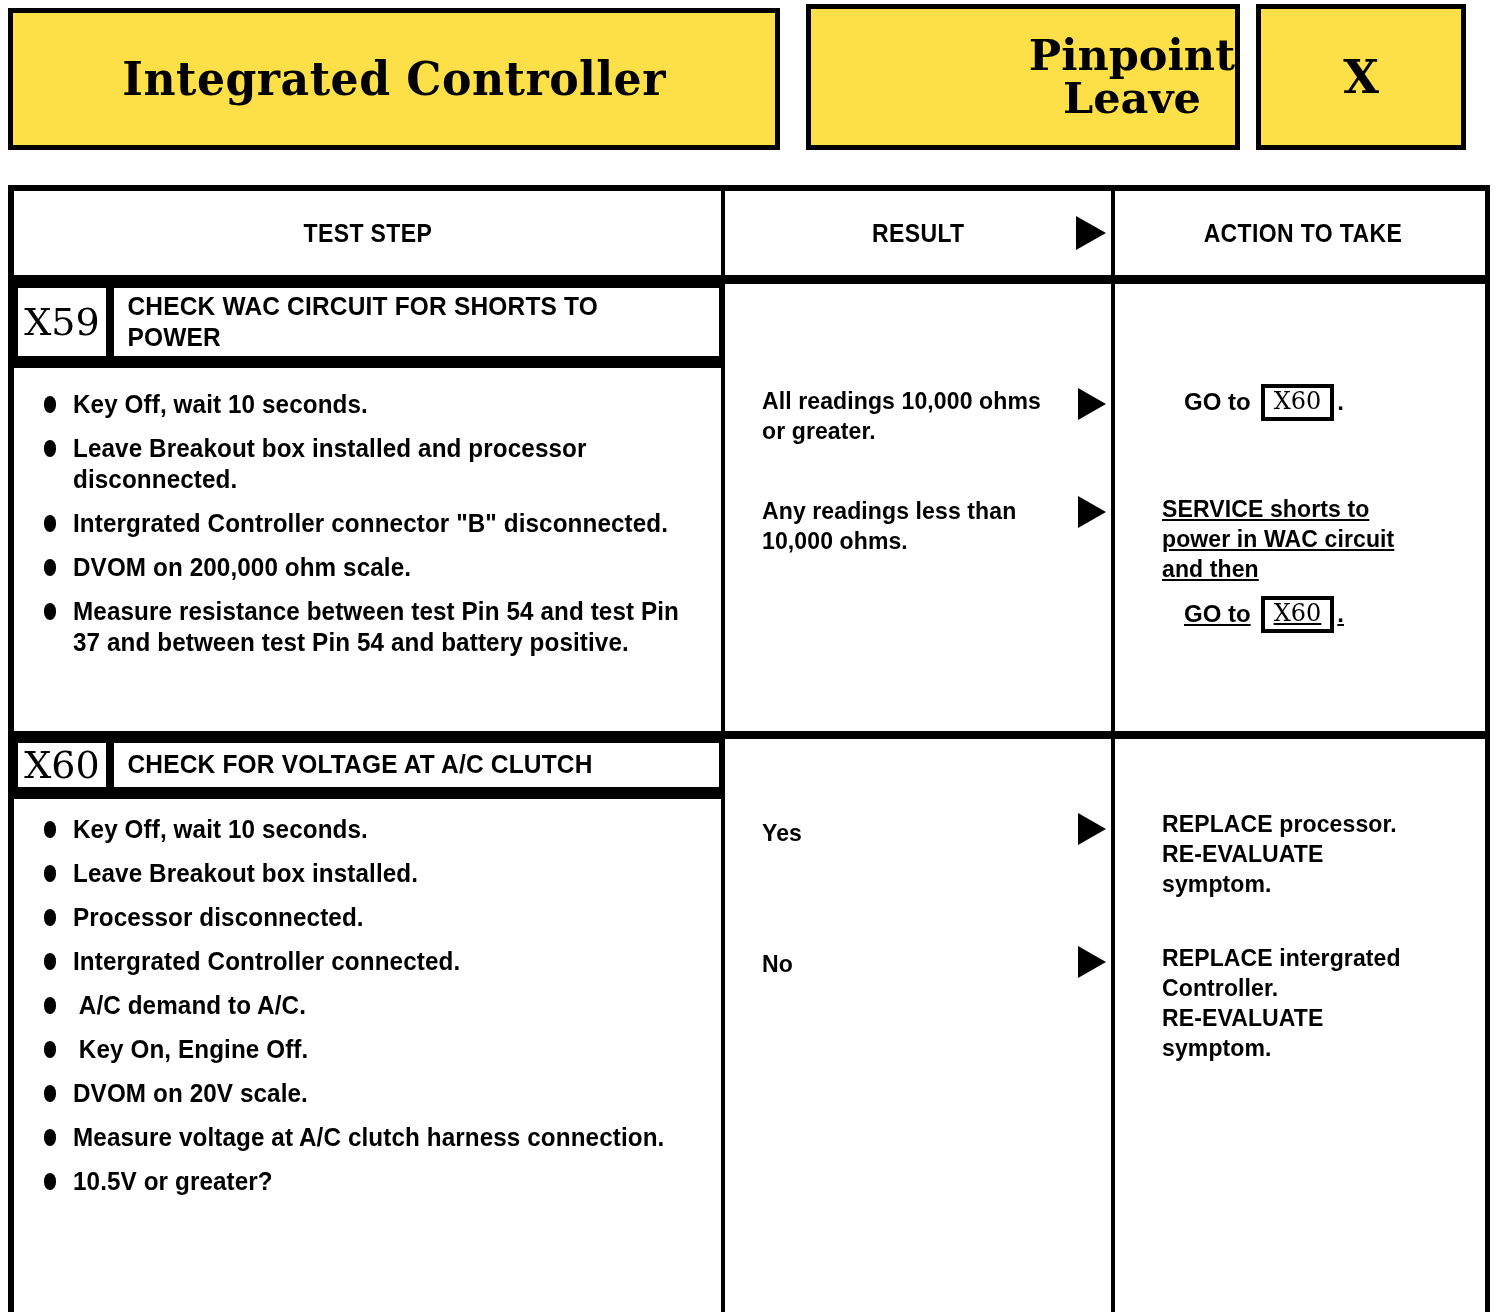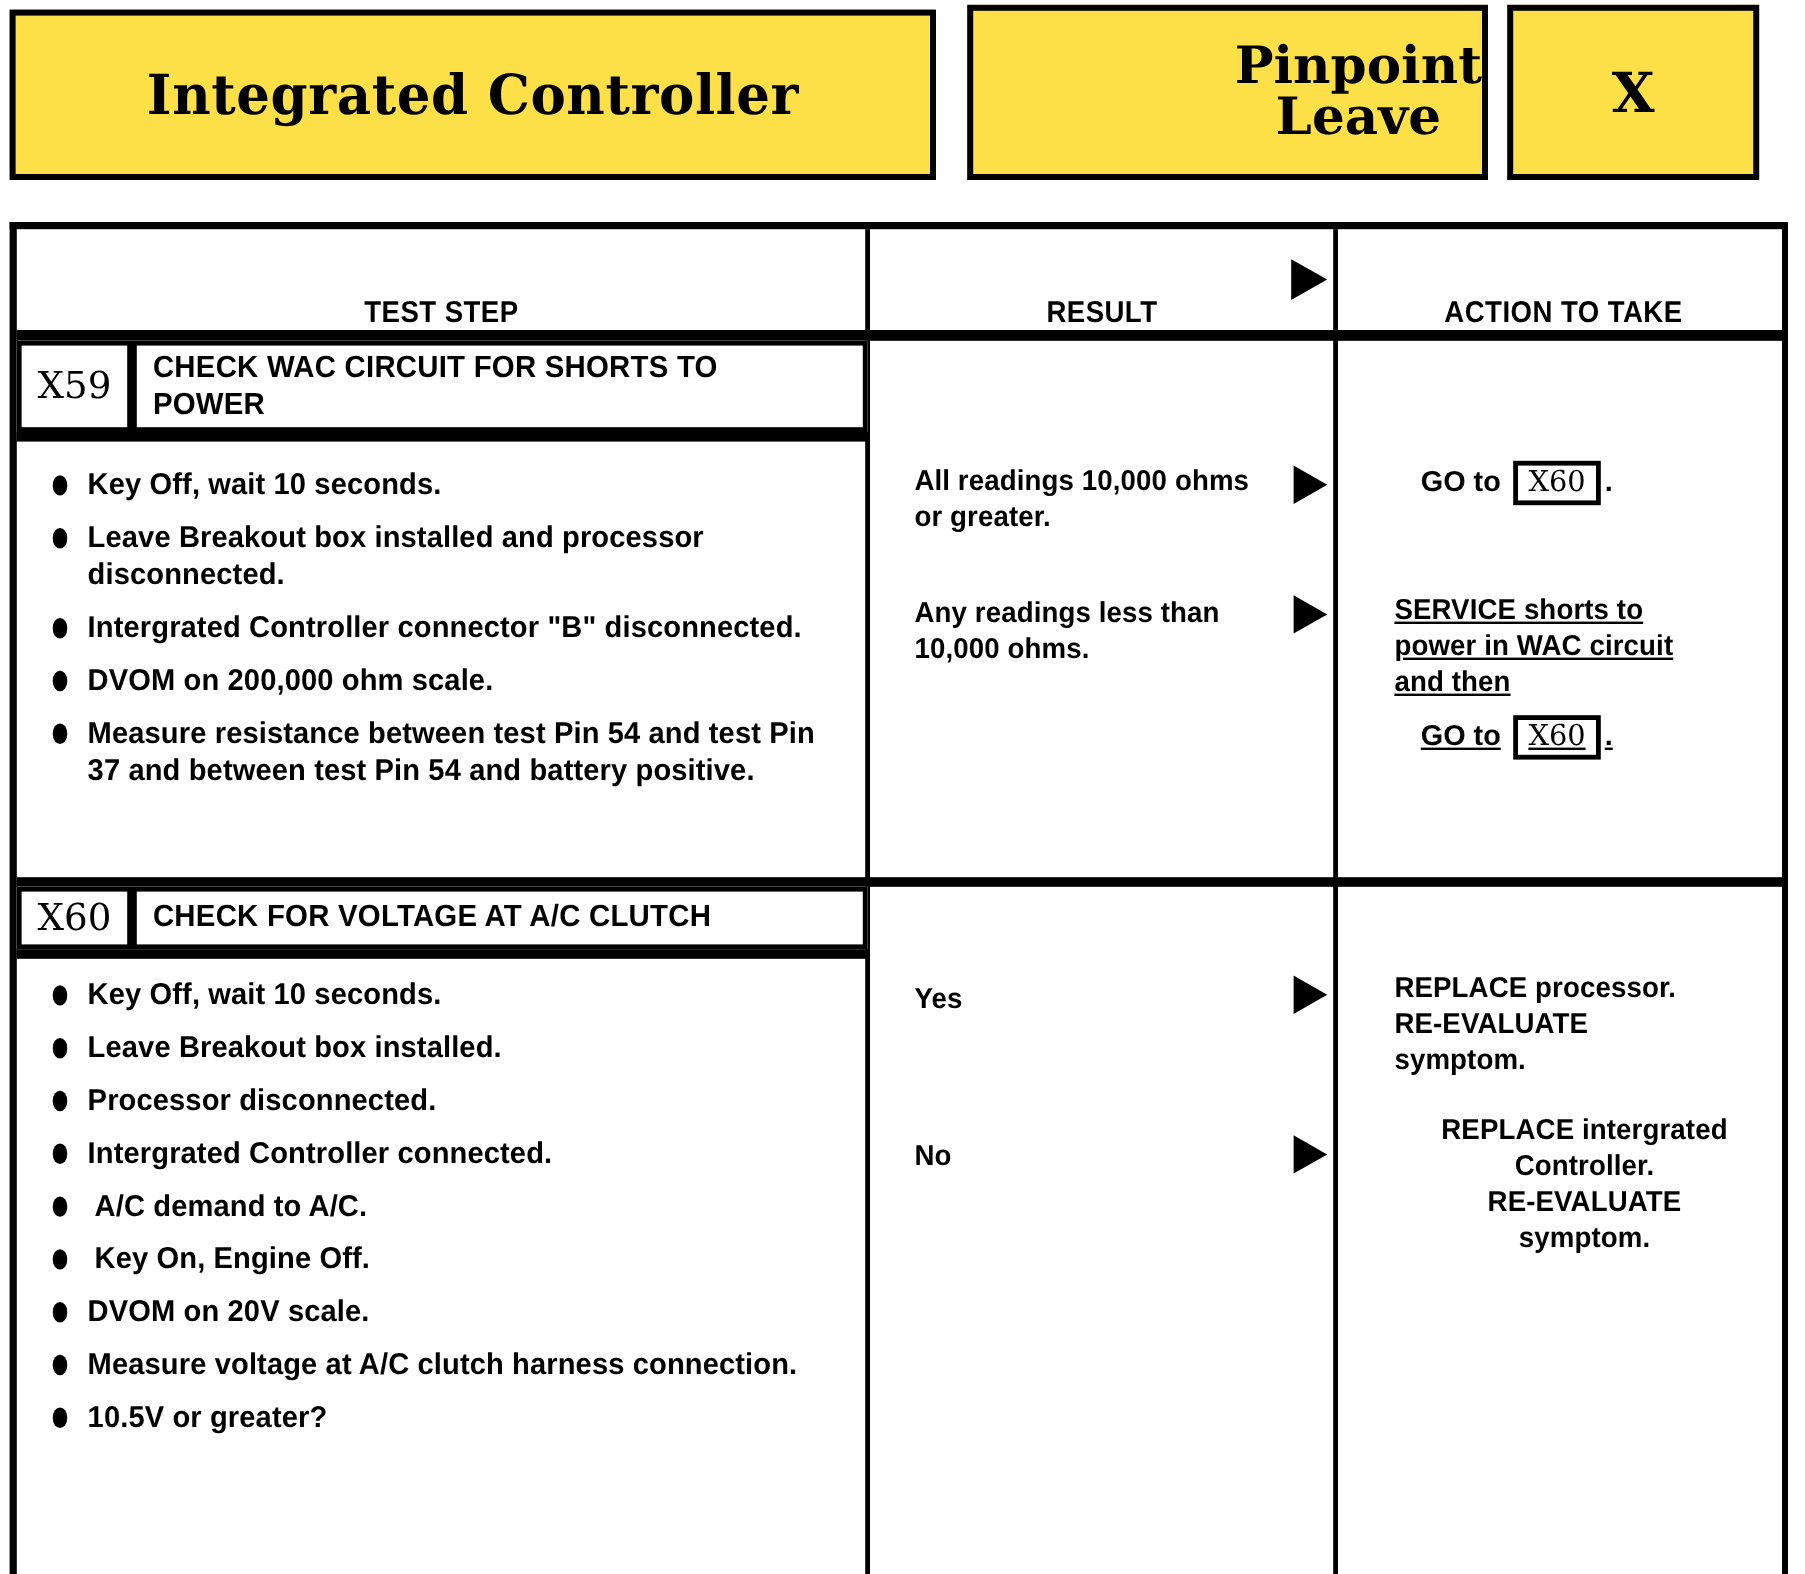--- a/index.html
+++ b/index.html
@@ -92,21 +92,21 @@
   #col-header-row {
     position: absolute;
     left: 0; top: 0;
     width: 1476px; height: 84px;
   }
   .col-head-cell {
     position: absolute;
     top: 0;
     height: 84px;
     display: flex;
-    align-items: flex-end;
+    align-items: center;
     justify-content: center;
   }
   .col-head-label {
     font-weight: bold;
     font-size: 25px;
     letter-spacing: 0.4px;
     transform: scaleX(0.92);
     white-space: nowrap;
   }
   #col-head-test-step { left: 0px;    width: 707px; }
@@ -155,21 +155,21 @@
     position: absolute;
     left: 0; top: 0;
     width: 96px;
     border: 4px solid #000;
     box-sizing: border-box;
     background: #fff;
     display: flex; align-items: center; justify-content: center;
   }
   .step-id-text {
     font-family: "DejaVu Serif", serif;
-    font-size: 31px;
+    font-size: 38px;
     line-height: 1;
   }
   .step-title-box {
     position: absolute;
     left: 96px; top: 0;
     right: 0;
     border: 4px solid #000;
     box-sizing: border-box;
     background: #fff;
     display: flex; align-items: center;
@@ -446,21 +446,21 @@
       <div class="action-text">RE-EVALUATE</div>
       <div class="action-text">symptom.</div>
     </div>
 
     <div class="result-entry" style="top:218px;">
       <div class="result-text">No</div>
     </div>
     <div class="result-arrow-wrap" style="top:215px;">
       <div class="arrow arrow-small"></div>
     </div>
-    <div class="action-entry" style="top:196px;text-align:center;">
+    <div class="action-entry" style="top:212px;">
       <div class="action-text">REPLACE intergrated</div>
       <div class="action-text">Controller.</div>
       <div class="action-text">RE-EVALUATE</div>
       <div class="action-text">symptom.</div>
     </div>
 
   </div>
 
 </div>
 

